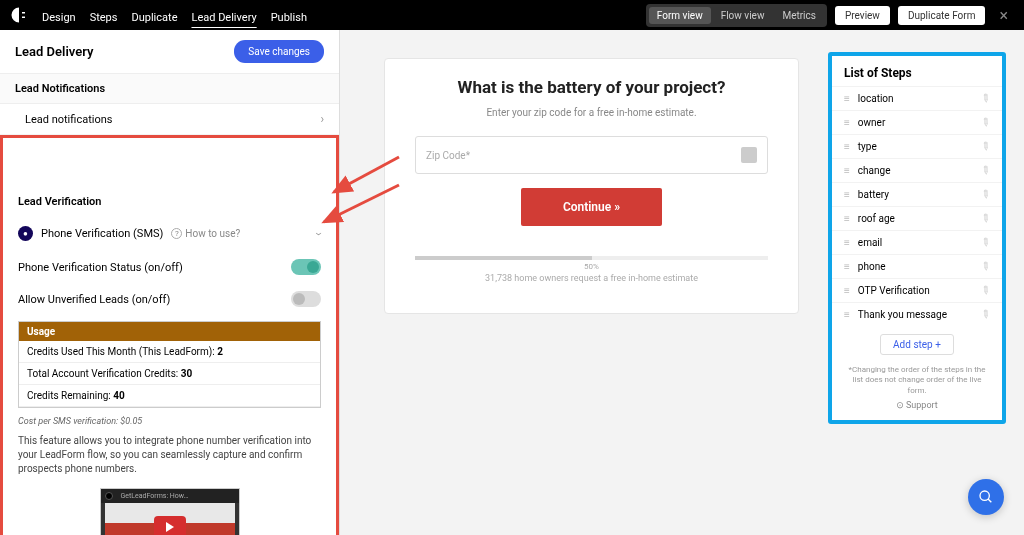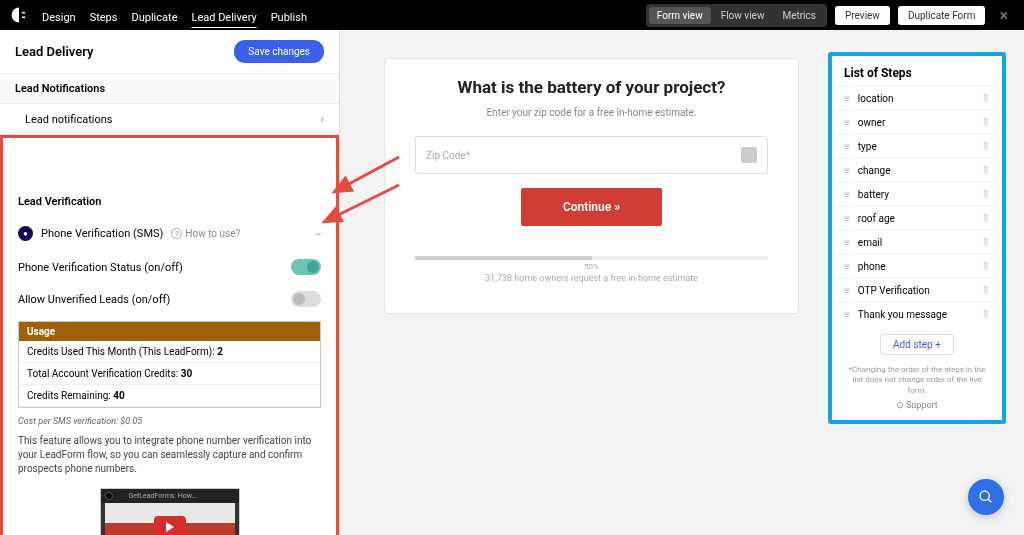--- a/index.html
+++ b/index.html
@@ -46,21 +46,21 @@
     .toggle.on::after { right: 2px; background: #3aa894; }
     .toggle.off::after { left: 2px; background: #bbb; }
 
     .usage-box { margin: 6px 15px; border: 1px solid #ccc; }
     .usage-h { background: #a16207; color: #fff; padding: 4px 8px; font-size: 10px; font-weight: 700; }
     .usage-row { padding: 5px 8px; font-size: 10px; border-bottom: 1px solid #eee; }
     .cost-note { font-size: 9px; font-style: italic; color: #666; padding: 2px 15px; }
 
     .feature-desc { font-size: 10px; color: #444; padding: 6px 15px; line-height: 1.4; }
     .video-box { margin: 6px auto; width: 140px; height: 78px; background: #333; border: 1px solid #ccc; position: relative; display: flex; align-items: center; justify-content: center; }
-    .video-bar { position: absolute; top: 0; left: 0; right: 0; height: 14px; background: #222; color: #aaa; font-size: 7px; display: flex; align-items: center; padding-left: 4px; gap: 16px; }
+    .video-bar { position: absolute; top: 0; left: 0; right: 0; height: 14px; background: #222; color: #aaa; font-size: 7px; display: flex; align-items: center; padding-left: 4px; gap: 8px; }
     .play { width: 32px; height: 22px; background: #d52e2e; border-radius: 4px; display: flex; align-items: center; justify-content: center; }
     .play::after { content: ''; border-left: 8px solid #fff; border-top: 5px solid transparent; border-bottom: 5px solid transparent; }
     .video-screen { position: absolute; top: 14px; bottom: 4px; left: 4px; right: 4px; background: linear-gradient(#e8e8e8 35%, #c0392b 35%, #c0392b 75%, #e8e8e8 75%); }
 
     .buy-btn { display: block; margin: 6px auto 4px; background: #3b5fe8; color: #fff; border: none; font-size: 10px; padding: 6px 12px; border-radius: 3px; cursor: pointer; }
 
     
     .center { position: absolute; left: 384px; top: 58px; width: 415px; background: #fff; border: 1px solid #e5e5e5; border-radius: 4px; padding: 18px 30px 30px; }
     .form-title { text-align: center; font-size: 17px; font-weight: 700; color: #222; }
     .form-sub { text-align: center; font-size: 10px; color: #888; margin-top: 10px; }

